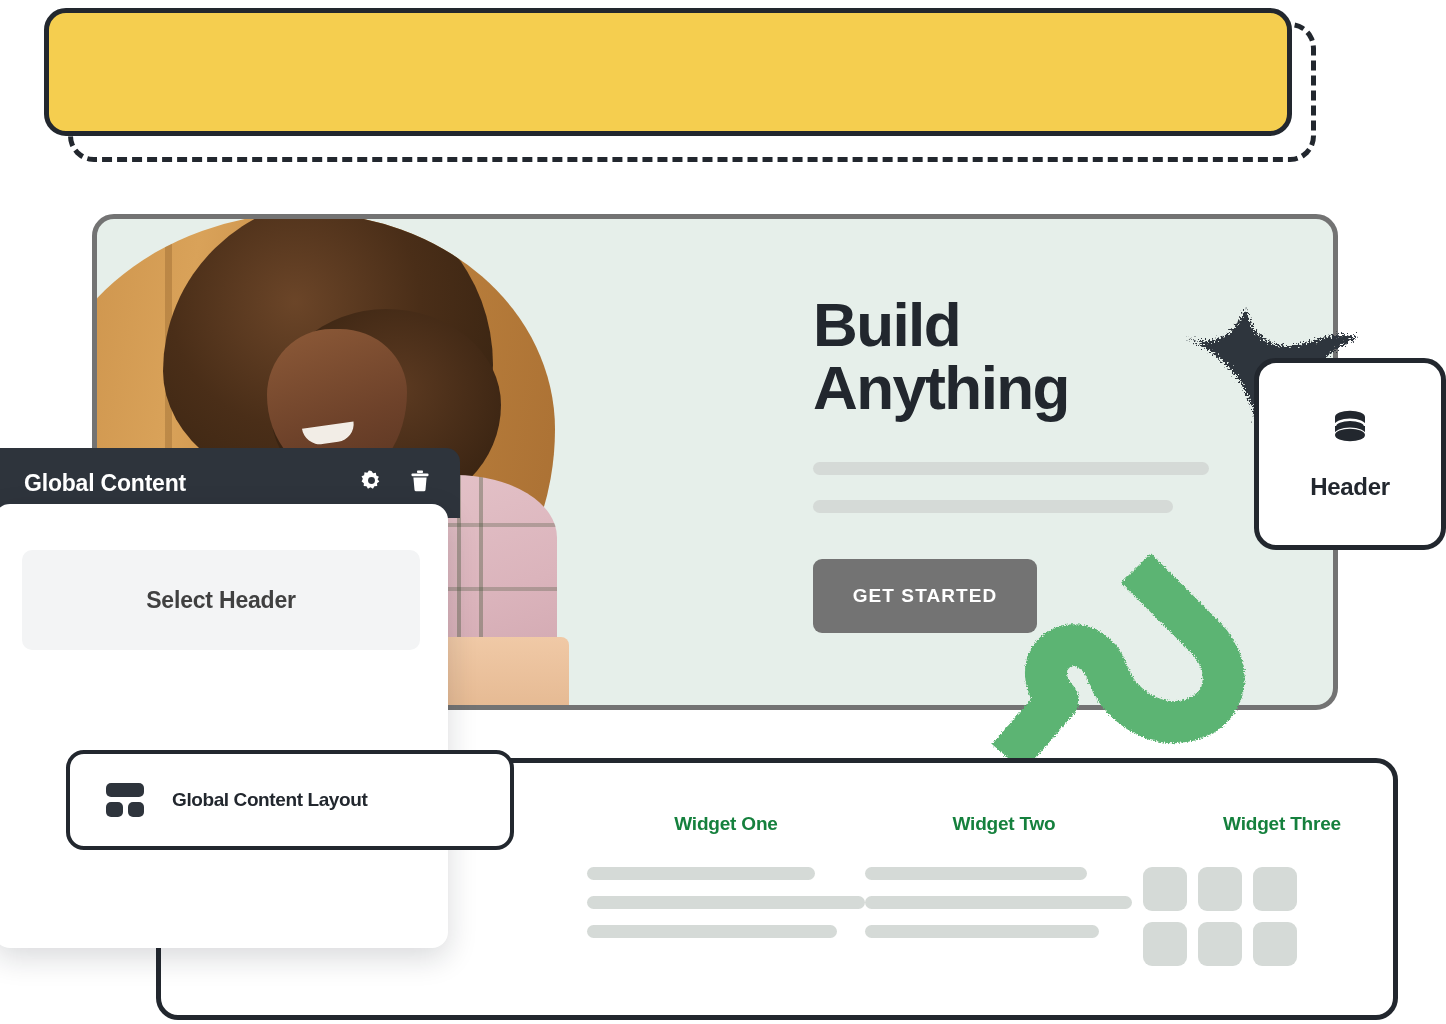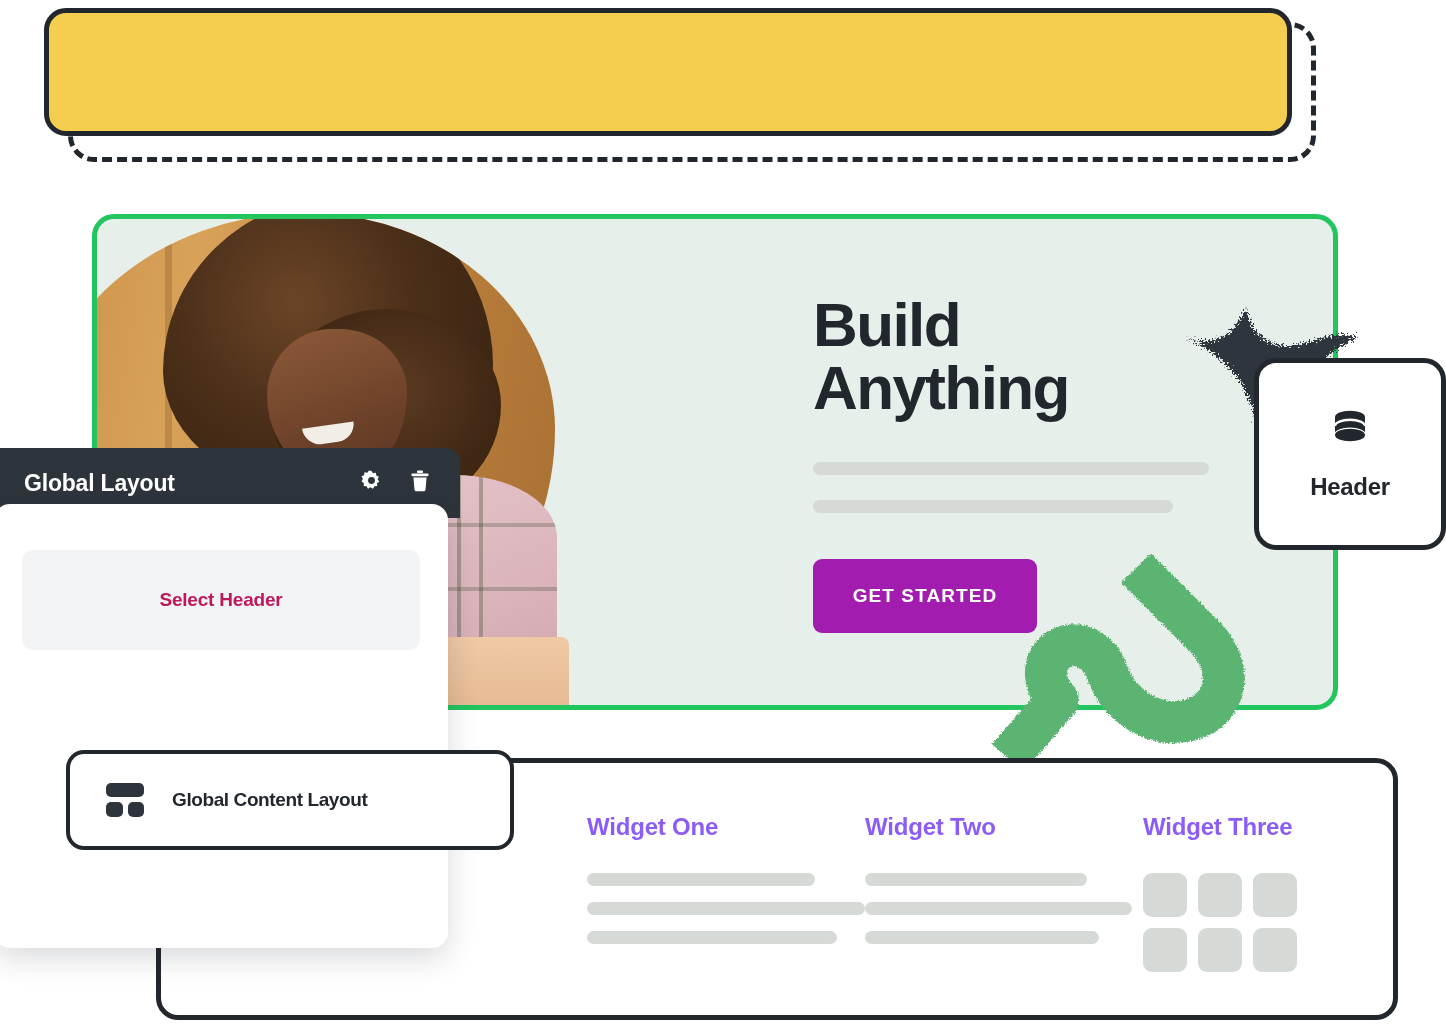--- a/index.html
+++ b/index.html
@@ -27,21 +27,21 @@
   .nav-links{display:flex;align-items:center;gap:62px;margin-left:auto;margin-right:56px;}
   .nav-link{
     font-size:17px;font-weight:700;letter-spacing:2.2px;color:#22272E;
     text-transform:uppercase;white-space:nowrap;cursor:pointer;
   }
   .brand-name{font-size:30px;font-weight:800;color:#22272E;letter-spacing:-0.3px;}
 
   
   .hero-card{
     position:absolute;left:92px;top:214px;width:1246px;height:496px;
-    background:#E6EFEA;border:5px solid #22c55e;border-radius:22px;
+    background:#E6EFEA;border:5px solid #737373;border-radius:22px;
     box-sizing:border-box;z-index:4;overflow:hidden;
   }
   .hero-photo{
     position:absolute;left:0;top:0;width:510px;height:486px;overflow:hidden;
   }
   
   .photo-blob{
     position:absolute;left:-62px;top:-6px;width:520px;height:470px;
     border-radius:52% 48% 44% 56% / 50% 46% 54% 50%;
     background:
@@ -98,21 +98,21 @@
   .hero-body{position:absolute;left:620px;top:0;right:0;bottom:0;}
   .hero-title{
     position:absolute;left:96px;top:74px;
     font-size:62px;line-height:1.02;font-weight:800;color:#22272E;letter-spacing:-1.6px;
   }
   .hero-line{position:absolute;background:#D5DAD7;border-radius:7px;height:13px;}
   .hero-line.l1{left:96px;top:243px;width:396px;}
   .hero-line.l2{left:96px;top:281px;width:360px;}
   .cta-btn{
     position:absolute;left:96px;top:340px;width:224px;height:74px;
-    background:#a21caf;border:none;border-radius:9px;color:#ffffff;
+    background:#737373;border:none;border-radius:9px;color:#ffffff;
     font-size:19px;font-weight:800;letter-spacing:1.1px;cursor:pointer;
     font-family:"Liberation Sans", sans-serif;
   }
 
   
   .ink-splat{position:absolute;left:1178px;top:280px;width:210px;height:200px;z-index:5;}
 
   
   .dynamic-card{
     position:absolute;left:1254px;top:358px;width:192px;height:192px;
@@ -127,21 +127,21 @@
   .squiggle{position:absolute;left:940px;top:552px;width:340px;height:210px;z-index:6;}
 
   
   .widgets-card{
     position:absolute;left:156px;top:758px;width:1242px;height:262px;
     background:#FFFFFF;border:5px solid #22272E;border-radius:22px;
     box-sizing:border-box;z-index:8;
   }
   .widgets-row{position:absolute;left:426px;top:50px;display:flex;gap:0;}
   .widget-col{width:278px;}
-  .widget-title{font-size:24px;font-weight:800;color:#8b5cf6;margin-bottom:32px;letter-spacing:-0.2px;}
+  .widget-title{font-size:19px;font-weight:800;color:#15803d;margin-bottom:32px;letter-spacing:-0.2px;text-align:center;}
   .w-line{background:#D5DAD7;border-radius:7px;height:13px;margin-bottom:16px;}
   .w-grid{display:grid;grid-template-columns:repeat(3,44px);grid-auto-rows:44px;gap:11px;}
   .w-grid i{background:#D5DAD7;border-radius:9px;display:block;}
 
   
   .gl-panel{
     position:absolute;left:-18px;top:448px;width:478px;height:500px;
     z-index:9;
   }
   .gl-header{
@@ -153,21 +153,21 @@
   .gl-actions{margin-left:auto;display:flex;align-items:center;gap:24px;}
   .gl-body{
     position:absolute;left:12px;top:56px;width:454px;height:444px;
     background:#FFFFFF;border-radius:16px;box-sizing:border-box;
     padding:46px 28px;display:flex;flex-direction:column;gap:32px;
     box-shadow:0 10px 30px rgba(20,25,35,.16);
   }
   .gl-slot{
     height:100px;background:#F3F4F5;border-radius:10px;
     display:flex;align-items:center;justify-content:center;
-    font-size:19px;font-weight:600;color:#be185d;letter-spacing:-0.2px;cursor:pointer;
+    font-size:23px;font-weight:600;color:#404040;letter-spacing:-0.2px;cursor:pointer;
   }
 
   
   .gcl-chip{
     position:absolute;left:66px;top:750px;width:448px;height:100px;
     background:#FFFFFF;border:4px solid #22272E;border-radius:18px;
     box-sizing:border-box;display:flex;align-items:center;gap:28px;padding-left:36px;
     z-index:11;
   }
   .gcl-icon{width:38px;height:34px;flex:none;display:flex;flex-direction:column;gap:5px;}
@@ -299,21 +299,21 @@
           <i></i>
           <i></i>
         </div>
       </div>
 
     </div>
   </div>
 
   <div class="gl-panel">
     <div class="gl-header">
-      <span class="gl-title">Global Layout</span>
+      <span class="gl-title">Global Content</span>
       <span class="gl-actions">
         <span style="cursor:pointer;display:block;">
           <svg viewBox="0 0 24 24" width="25" height="25" fill="#FFFFFF">
             <path d="M12 1.8l1.5 2.3 2.7-.5.4 2.7 2.5 1.1-1.3 2.4 1.7 2.2-2.2 1.6.2 2.7-2.7.2-1.4 2.4-2.4-1.3-2.4 1.3-1.4-2.4-2.7-.2.2-2.7-2.2-1.6L3.7 9.4 2.4 7l2.5-1.1.4-2.7 2.7.5L9.5 1.4z"></path>
             <circle cx="12" cy="11" r="3.3" fill="#2E343C"></circle>
           </svg>
         </span>
         <span style="cursor:pointer;display:block;">
           <svg viewBox="0 0 24 24" width="24" height="24" fill="#FFFFFF">
             <rect x="9" y="1.6" width="6" height="2.4" rx="0.8"></rect>

